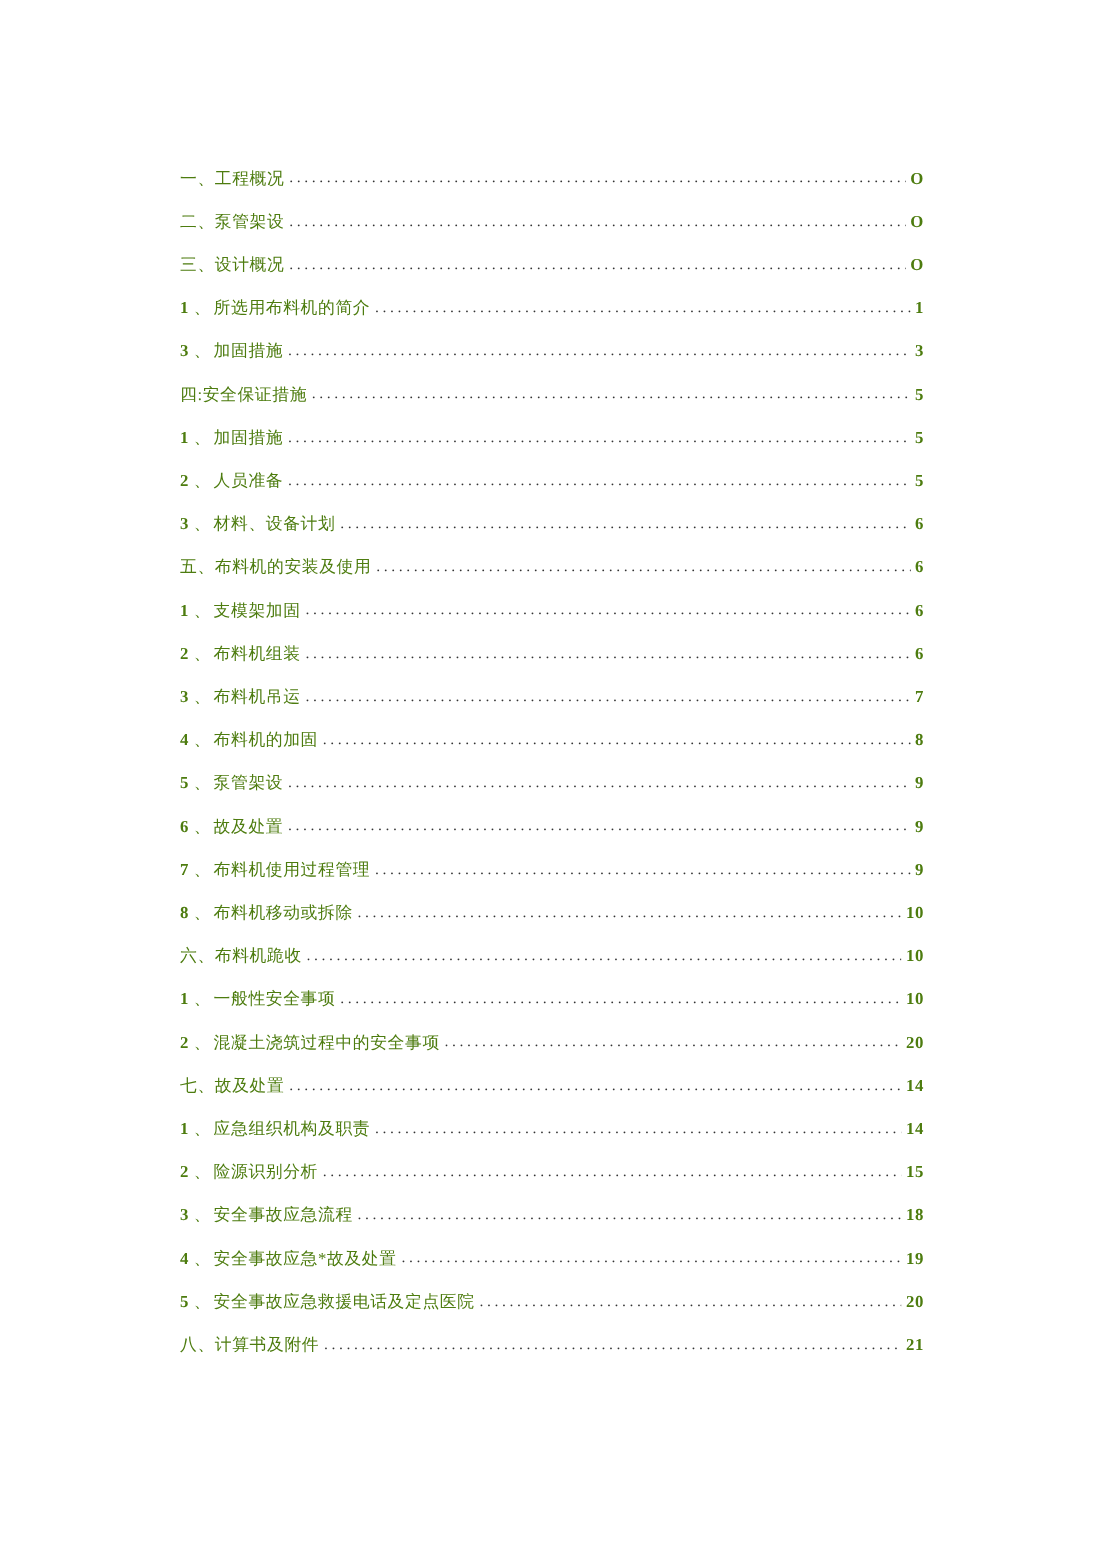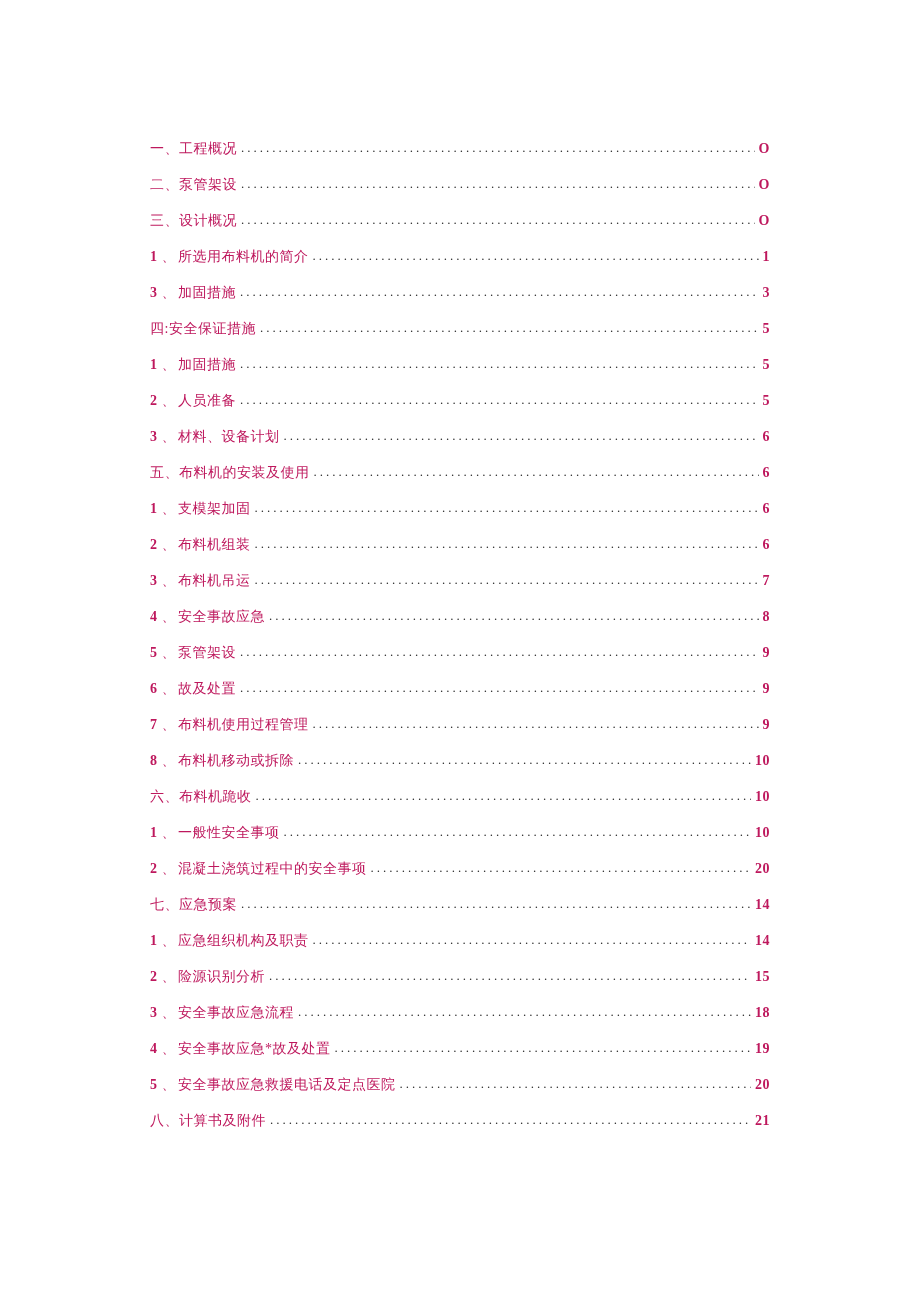--- a/index.html
+++ b/index.html
@@ -15,21 +15,21 @@
       padding: 140px 150px 100px 150px;
     }
     .toc-container {
       width: 100%;
     }
     .toc-entry {
       display: flex;
       align-items: baseline;
       margin-bottom: 18px;
       font-size: 14px;
-      color: #be185d;
+      color: #4d7c0f;
       white-space: nowrap;
     }
     .toc-label {
       flex-shrink: 0;
       letter-spacing: 0.5px;
     }
     .toc-dots {
       flex: 1;
       overflow: hidden;
       letter-spacing: 3px;
@@ -122,21 +122,21 @@
       <span class="toc-label"><span class="toc-prefix">2</span><span class="toc-sep">、</span><span>布料机组装</span></span>
       <span class="toc-dots"></span>
       <span class="toc-page">6</span>
     </div>
     <div class="toc-entry">
       <span class="toc-label"><span class="toc-prefix">3</span><span class="toc-sep">、</span><span>布料机吊运</span></span>
       <span class="toc-dots"></span>
       <span class="toc-page">7</span>
     </div>
     <div class="toc-entry">
-      <span class="toc-label"><span class="toc-prefix">4</span><span class="toc-sep">、</span><span>安全事故应急</span></span>
+      <span class="toc-label"><span class="toc-prefix">4</span><span class="toc-sep">、</span><span>布料机的加固</span></span>
       <span class="toc-dots"></span>
       <span class="toc-page">8</span>
     </div>
     <div class="toc-entry">
       <span class="toc-label"><span class="toc-prefix">5</span><span class="toc-sep">、</span><span>泵管架设</span></span>
       <span class="toc-dots"></span>
       <span class="toc-page">9</span>
     </div>
     <div class="toc-entry">
       <span class="toc-label"><span class="toc-prefix">6</span><span class="toc-sep">、</span><span>故及处置</span></span>
@@ -162,21 +162,21 @@
       <span class="toc-label"><span class="toc-prefix">1</span><span class="toc-sep">、</span><span>一般性安全事项</span></span>
       <span class="toc-dots"></span>
       <span class="toc-page">10</span>
     </div>
     <div class="toc-entry">
       <span class="toc-label"><span class="toc-prefix">2</span><span class="toc-sep">、</span><span>混凝土浇筑过程中的安全事项</span></span>
       <span class="toc-dots"></span>
       <span class="toc-page">20</span>
     </div>
     <div class="toc-entry">
-      <span class="toc-label">七、应急预案</span>
+      <span class="toc-label">七、故及处置</span>
       <span class="toc-dots"></span>
       <span class="toc-page">14</span>
     </div>
     <div class="toc-entry">
       <span class="toc-label"><span class="toc-prefix">1</span><span class="toc-sep">、</span><span>应急组织机构及职责</span></span>
       <span class="toc-dots"></span>
       <span class="toc-page">14</span>
     </div>
     <div class="toc-entry">
       <span class="toc-label"><span class="toc-prefix">2</span><span class="toc-sep">、</span><span>险源识别分析</span></span>

